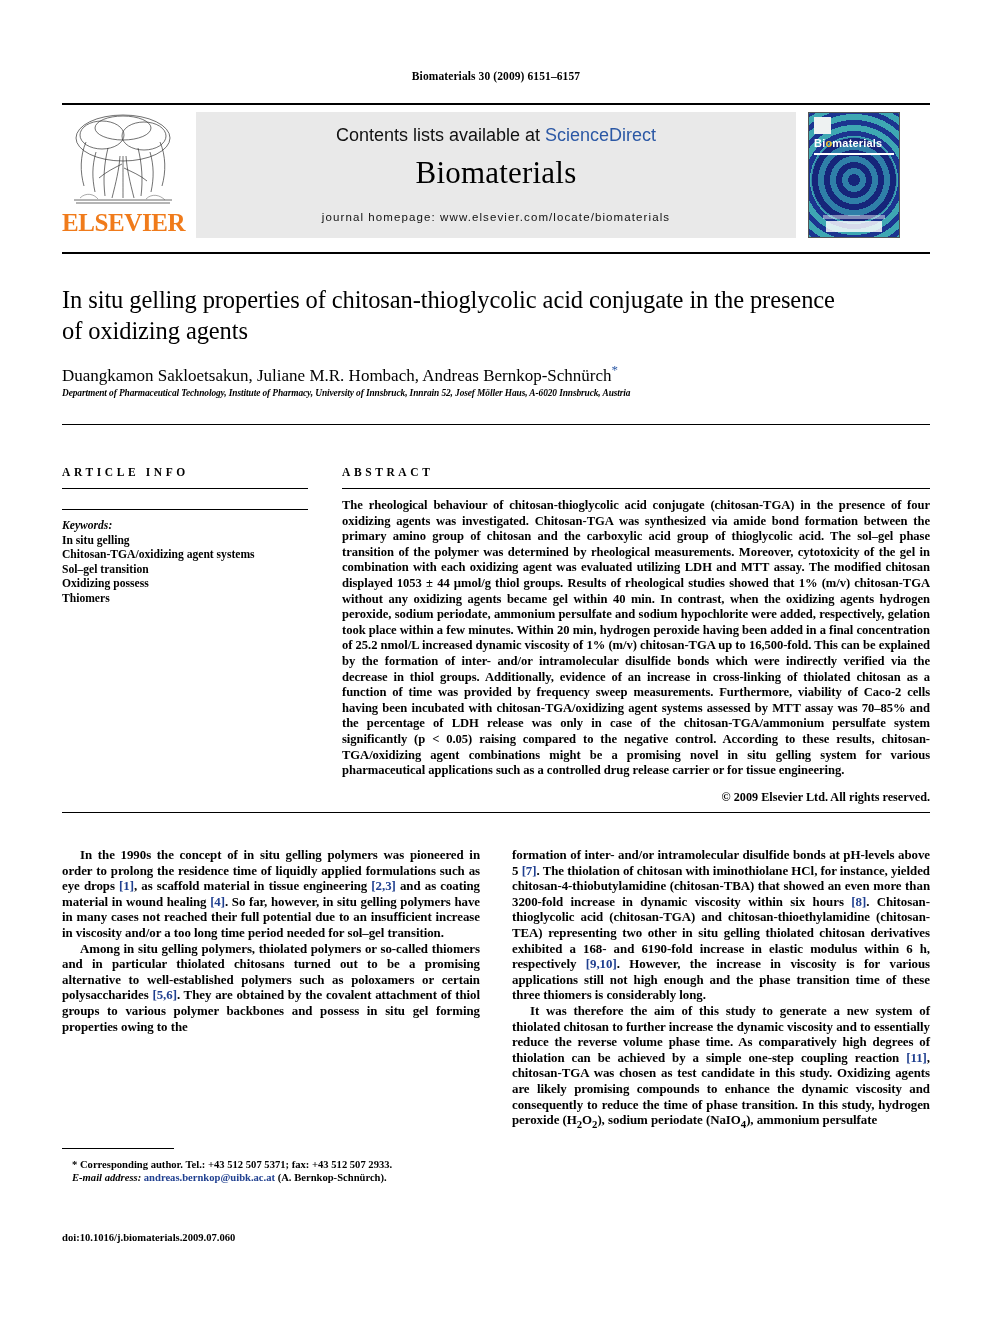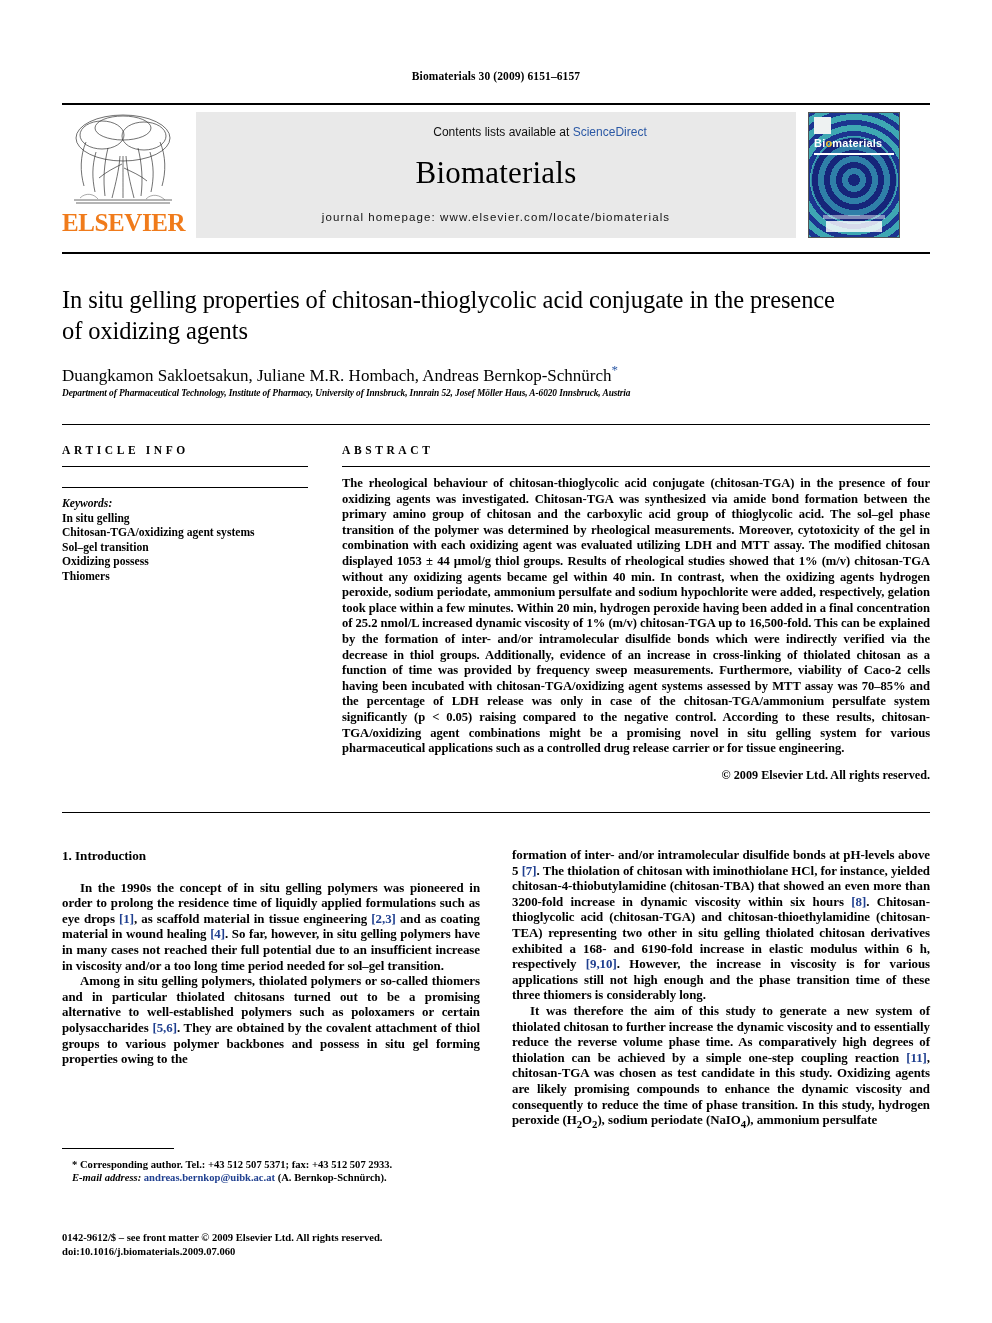--- a/index.html
+++ b/index.html
@@ -79,23 +79,22 @@
     width: 600px;
     height: 126px;
     background: #E9E9E9;
   }
   .contents-line {
     position: absolute;
     left: 0; top: 13px;
     width: 600px;
     text-align: center;
     font-family: "Liberation Sans", sans-serif;
-    font-size: 12px;
+    font-size: 18px;
     color: #111;
-    padding-left: 44px;
   }
   .contents-line .sd {
     color: #2B58A5;
   }
   .journal-name {
     position: absolute;
     left: 0; top: 43px;
     width: 600px;
     text-align: center;
     font-family: "Liberation Serif", serif;
@@ -244,20 +243,21 @@
     position: absolute;
     left: 342px; top: 444px;
     width: 588px;
   }
   .sec-head {
     font-family: "Liberation Serif", serif;
     font-size: 11.5px;
     font-weight: bold;
     letter-spacing: 3.6px;
     margin-bottom: 10px;
+    margin-top: 22px;
   }
   .thin-rule {
     border-top: 1.4px solid #000;
     margin-bottom: 9px;
   }
   .info-block {
     font-family: "Liberation Serif", serif;
     font-size: 11.6px;
     line-height: 14.6px;
     font-weight: bold;
@@ -434,34 +434,32 @@
   <div class="abs-col">
     <div class="sec-head">ABSTRACT</div>
     <div class="thin-rule"></div>
     <div class="abstract-text">The rheological behaviour of chitosan-thioglycolic acid conjugate (chitosan-TGA) in the presence of four oxidizing agents was investigated. Chitosan-TGA was synthesized via amide bond formation between the primary amino group of chitosan and the carboxylic acid group of thioglycolic acid. The sol–gel phase transition of the polymer was determined by rheological measurements. Moreover, cytotoxicity of the gel in combination with each oxidizing agent was evaluated utilizing LDH and MTT assay. The modified chitosan displayed 1053 ± 44 µmol/g thiol groups. Results of rheological studies showed that 1% (m/v) chitosan-TGA without any oxidizing agents became gel within 40 min. In contrast, when the oxidizing agents hydrogen peroxide, sodium periodate, ammonium persulfate and sodium hypochlorite were added, respectively, gelation took place within a few minutes. Within 20 min, hydrogen peroxide having been added in a final concentration of 25.2 nmol/L increased dynamic viscosity of 1% (m/v) chitosan-TGA up to 16,500-fold. This can be explained by the formation of inter- and/or intramolecular disulfide bonds which were indirectly verified via the decrease in thiol groups. Additionally, evidence of an increase in cross-linking of thiolated chitosan as a function of time was provided by frequency sweep measurements. Furthermore, viability of Caco-2 cells having been incubated with chitosan-TGA/oxidizing agent systems assessed by MTT assay was 70–85% and the percentage of LDH release was only in case of the chitosan-TGA/ammonium persulfate system significantly (p &lt; 0.05) raising compared to the negative control. According to these results, chitosan-TGA/oxidizing agent combinations might be a promising novel in situ gelling system for various pharmaceutical applications such as a controlled drug release carrier or for tissue engineering.</div>
     <div class="copyright">© 2009 Elsevier Ltd. All rights reserved.</div>
   </div>
 
   <div class="sec-rule-bot"></div>
 
   <div class="body-col left">
-    <div class="body-head">1. Introduction</div>
     <p><span>In the 1990s the concept of in situ gelling polymers was pioneered in order to prolong the residence time of liquidly applied formulations such as eye drops </span><span class="ref">[1]</span><span>, as scaffold material in tissue engineering </span><span class="ref">[2,3]</span><span> and as coating material in wound healing </span><span class="ref">[4]</span><span>. So far, however, in situ gelling polymers have in many cases not reached their full potential due to an insufficient increase in viscosity and/or a too long time period needed for sol–gel transition.</span></p>
     <p><span>Among in situ gelling polymers, thiolated polymers or so-called thiomers and in particular thiolated chitosans turned out to be a promising alternative to well-established polymers such as poloxamers or certain polysaccharides </span><span class="ref">[5,6]</span><span>. They are obtained by the covalent attachment of thiol groups to various polymer backbones and possess in situ gel forming properties owing to the</span></p>
   </div>
 
   <div class="body-col right">
     <p style="text-indent:0"><span>formation of inter- and/or intramolecular disulfide bonds at pH-levels above 5 </span><span class="ref">[7]</span><span>. The thiolation of chitosan with iminothiolane HCl, for instance, yielded chitosan-4-thiobutylamidine (chitosan-TBA) that showed an even more than 3200-fold increase in dynamic viscosity within six hours </span><span class="ref">[8]</span><span>. Chitosan-thioglycolic acid (chitosan-TGA) and chitosan-thioethylamidine (chitosan-TEA) representing two other in situ gelling thiolated chitosan derivatives exhibited a 168- and 6190-fold increase in elastic modulus within 6 h, respectively </span><span class="ref">[9,10]</span><span>. However, the increase in viscosity is for various applications still not high enough and the phase transition time of these three thiomers is considerably long.</span></p>
     <p><span>It was therefore the aim of this study to generate a new system of thiolated chitosan to further increase the dynamic viscosity and to essentially reduce the reverse volume phase time. As comparatively high degrees of thiolation can be achieved by a simple one-step coupling reaction </span><span class="ref">[11]</span><span>, chitosan-TGA was chosen as test candidate in this study. Oxidizing agents are likely promising compounds to enhance the dynamic viscosity and consequently to reduce the time of phase transition. In this study, hydrogen peroxide (H</span><sub>2</sub><span>O</span><sub>2</sub><span>), sodium periodate (NaIO</span><sub>4</sub><span>), ammonium persulfate</span></p>
   </div>
 
   <div class="footnote-rule"></div>
   <div class="footnote">
     <span class="indent">* Corresponding author. Tel.: +43 512 507 5371; fax: +43 512 507 2933.</span>
     <span class="indent"><span class="it">E-mail address:</span> <span class="mail">andreas.bernkop@uibk.ac.at</span><span> (A. Bernkop-Schnürch).</span></span>
   </div>
 
   <div class="imprint">
-    <div>0142-9612/$ – see front matter © 2009 Elsevier Ltd. All rights reserved.</div>
     <div>doi:10.1016/j.biomaterials.2009.07.060</div>
   </div>
 
 </div>
 
 </body></html>

